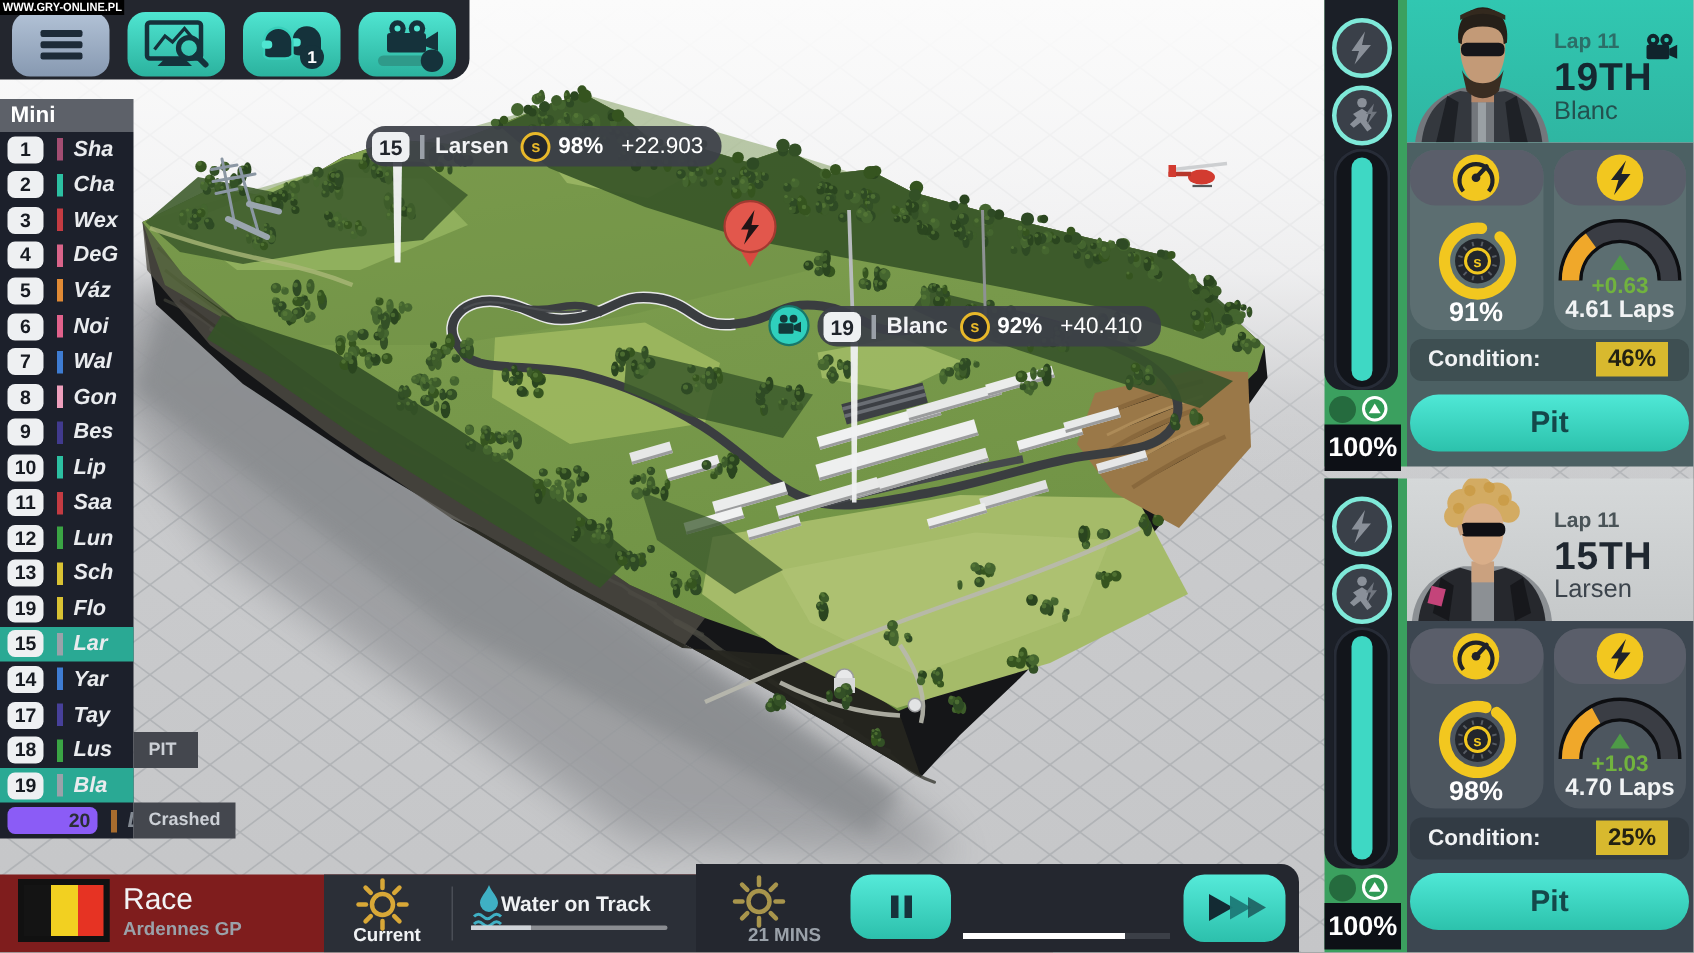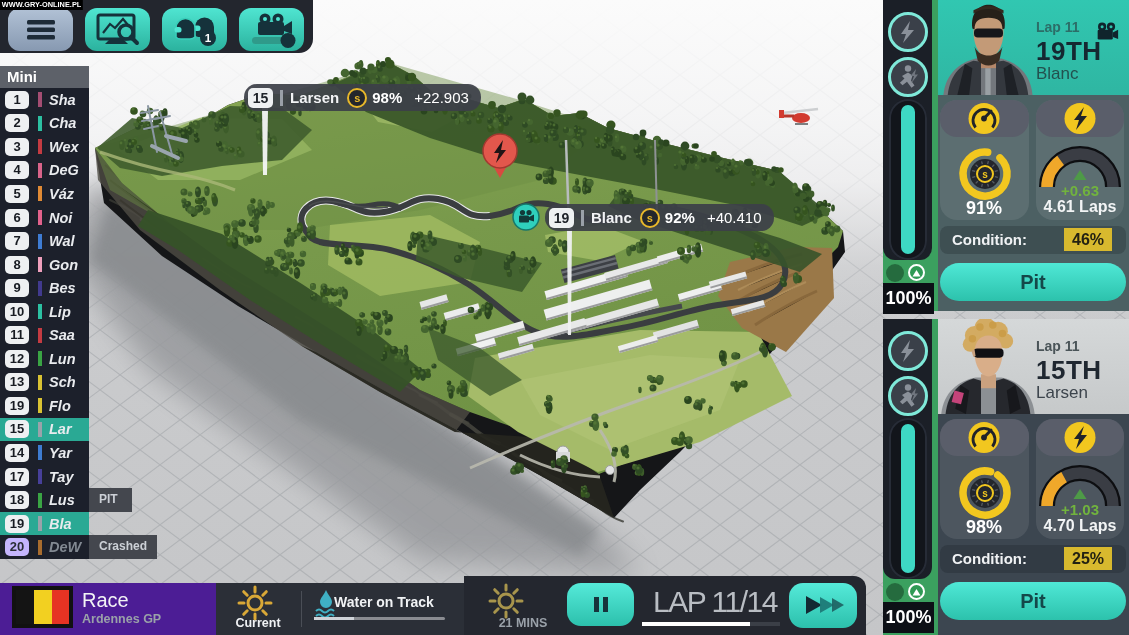--- a/index.html
+++ b/index.html
@@ -13,21 +13,21 @@
   #mini .rows{background:#1c202b;}
   .prow{position:relative;height:23.55px;display:flex;align-items:center;}
   .prow.hl{background:#2aa994;}
   .pnum{width:24px;height:18px;margin-left:5px;background:#eef0f2;border-radius:5px;
     color:#171b22;font-size:13px;font-weight:bold;text-align:center;line-height:18px;flex:none;}
   .pbar{width:4px;height:15px;margin-left:9px;flex:none;}
   .pname{color:#e9ebee;font-size:14.5px;font-weight:bold;margin-left:7px;white-space:nowrap;font-style:italic;}
   .ptag{position:absolute;left:89px;top:0;height:23.55px;background:#44474e;color:#ccd0d6;
     font-size:12px;font-weight:bold;line-height:23.55px;padding:0 10px;white-space:nowrap;
     min-width:43px;box-sizing:border-box;}
-  .prow.dead .pnum{background:#c4b5fd;color:#2a2e36;}
+  .prow.dead .pnum{background:#8b5cf6;color:#2a2e36;padding-left:36px;}
   .prow.dead .pname{color:#828992;}
   
   #toolbar{position:absolute;left:0;top:0;width:313px;height:53px;background:#23262e;
     border-radius:0 0 14px 0;}
   .tbtn{position:absolute;top:8px;width:65px;height:43px;border-radius:12px;}
   .tbtn.teal{background:linear-gradient(#4fe5d1,#2bb29e);}
   .tbtn.grey{background:linear-gradient(#b2c2d6,#8799b1);}
   
   #wm{position:absolute;left:0;top:0;background:#000;color:#fff;font-size:8px;font-weight:bold;
     padding:0 2px;height:10px;line-height:10px;transform:scaleX(.92);transform-origin:0 0;}
@@ -36,21 +36,21 @@
     display:flex;align-items:center;color:#fff;font-size:15px;}
   .mlabel .num{width:25px;height:20px;background:#eef0f2;border-radius:5px;color:#20242b;
     font-weight:bold;font-size:14px;text-align:center;line-height:20px;margin-left:4px;flex:none;}
   .mlabel .sep{width:3px;height:16px;background:#9aa0a8;margin-left:7px;flex:none;}
   .mlabel .nm{margin-left:7px;font-weight:bold;color:#f2f3f5;}
   .mlabel .scirc{width:16px;height:16px;border-radius:50%;background:#23262c;border:2px solid #e8b82a;
     color:#e8b82a;font-size:11px;font-weight:bold;text-align:center;line-height:16px;margin-left:8px;flex:none;}
   .mlabel .pct{margin-left:5px;font-weight:bold;}
   .mlabel .gap{margin-left:12px;margin-right:12px;}
   
-  #bbar{position:absolute;left:0;top:583px;width:702px;height:52px;background:#4c1d95;}
+  #bbar{position:absolute;left:0;top:583px;width:702px;height:52px;background:#7f1d1d;}
   #bbar .wx{position:absolute;left:216px;top:0;width:248px;height:52px;background:#2b2f37;}
   #lapsec{position:absolute;left:464px;top:576px;width:402px;height:59px;background:#24272f;
     border-radius:0 12px 0 0;}
   .tealbtn{position:absolute;border-radius:14px;background:linear-gradient(#55ead9,#2cc0ac);}
   
   .card{position:absolute;left:883px;width:246px;}
   .rail-green{position:absolute;left:0;top:0;width:55px;background:#3ba05f;}
   .rail-dark{position:absolute;left:0;top:0;width:49px;background:#1b1f27;border-radius:0 0 12px 12px;}
   .cbody{position:absolute;left:55px;width:191px;}
   .ricon{position:absolute;left:5px;width:40px;height:40px;border-radius:50%;
@@ -2284,21 +2284,20 @@
             <line x1="26.8" y1="10.2" x2="30.3" y2="6.7"></line>
           </g>
         </svg></div>
     <div class="abs" style="left:19px;top:40px;width:80px;text-align:center;color:#9aa1a9;font-size:12.5px;font-weight:bold;">21 MINS</div>
 
     <div class="tealbtn" style="left:103px;top:7px;width:67px;height:43px;">
       <div class="abs" style="left:27px;top:14px;width:5px;height:15px;background:#17333c;"></div>
       <div class="abs" style="left:36px;top:14px;width:5px;height:15px;background:#17333c;"></div>
     </div>
 
-    <div class="abs" style="left:181px;top:9px;width:140px;text-align:center;color:#b9bdc3;font-size:30px;letter-spacing:-1.5px;white-space:nowrap;">LAP 11/14</div>
     <div class="abs" style="left:178px;top:46px;width:138px;height:4px;background:#3b3f47;">
       <div class="abs" style="left:0;top:0;width:108px;height:4px;background:#fff;"></div>
       </div>
 
     <div class="tealbtn" style="left:325px;top:7px;width:68px;height:45px;"><svg width="68" height="45">
           <polygon points="17,13 17,31 33,22" fill="#132a33"></polygon>
           <polygon points="31,14 31,30 45,22" fill="#1d7a77" opacity="0.95"></polygon>
           <polygon points="43,15 43,29 55,22" fill="#1e5f60" opacity="0.9"></polygon>
         </svg></div>
   </div>

